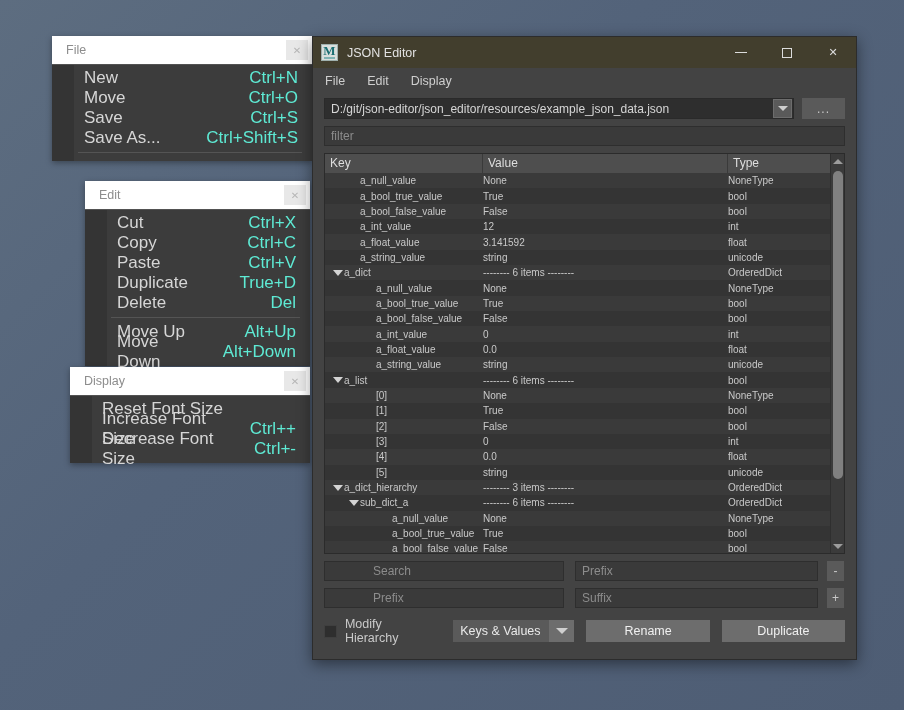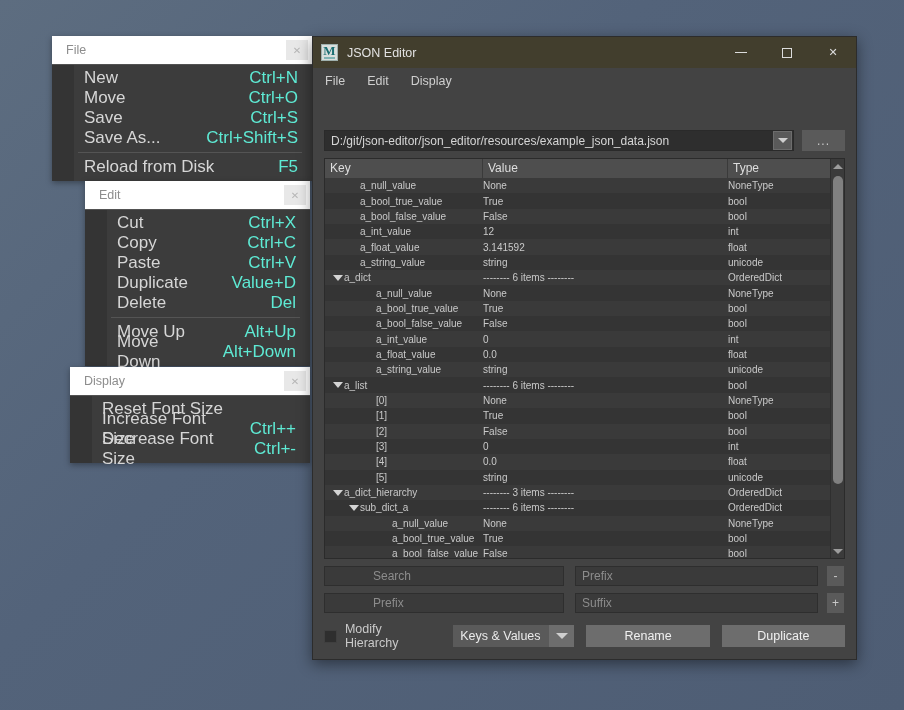--- a/index.html
+++ b/index.html
@@ -61,21 +61,21 @@
   .wbtn{width:46px;height:31px;display:flex;align-items:center;justify-content:center;
         color:#dcdcdc;font-size:13px;cursor:default;}
   .wbtn.mx{font-size:11px;}
   .sqico{width:10px;height:10px;border:1.6px solid #dcdcdc;box-sizing:border-box;}
   .minico{width:12px;height:1.6px;background:#dcdcdc;}
 
   #menubar{height:26px;display:flex;align-items:center;padding-left:12px;background:#434343;}
   .mb-item{font-size:12.5px;color:#cfcfcf;margin-right:22px;cursor:default;}
 
   #toolarea{padding:4px 11px 0 11px;}
-  .pathrow{display:flex;align-items:center;margin-bottom:7px;margin-top:32px;}
+  .pathrow{display:flex;align-items:center;margin-bottom:7px;}
   .combo{
     flex:1;height:21px;background:#2e2e2e;border:1px solid #2a2a2a;display:flex;
     align-items:center;box-sizing:border-box;
   }
   .combo .ctext{
     flex:1;padding-left:6px;font-size:12px;color:#d6d6d6;white-space:nowrap;overflow:hidden;
   }
   .combo .carrow{
     width:19px;height:19px;background:#5a5a5a;border:1px solid #6d6d6d;
     display:flex;align-items:center;justify-content:center;box-sizing:border-box;margin-right:1px;
@@ -179,24 +179,20 @@
       </div>
       <div class="mrow">
         <span>Save</span>
         <span class="sc">Ctrl+S</span>
       </div>
       <div class="mrow">
         <span>Save As...</span>
         <span class="sc">Ctrl+Shift+S</span>
       </div>
       <div class="msep"></div>
-      <div class="mrow">
-        <span>Reload from Disk</span>
-        <span class="sc">F5</span>
-      </div>
     </div>
   </div>
 </div>
 
 <div class="tearoff" id="to-edit" style="left:85px;top:181px;width:225px;">
   <div class="tbar">
     <span class="ttl">Edit</span>
     <span class="xbtn">✕</span>
   </div>
   <div class="tbody">
@@ -209,21 +205,21 @@
       <div class="mrow">
         <span>Copy</span>
         <span class="sc">Ctrl+C</span>
       </div>
       <div class="mrow">
         <span>Paste</span>
         <span class="sc">Ctrl+V</span>
       </div>
       <div class="mrow">
         <span>Duplicate</span>
-        <span class="sc">Value+D</span>
+        <span class="sc">True+D</span>
       </div>
       <div class="mrow">
         <span>Delete</span>
         <span class="sc">Del</span>
       </div>
       <div class="msep"></div>
       <div class="mrow">
         <span>Move Up</span>
         <span class="sc">Alt+Up</span>
       </div>
@@ -287,20 +283,21 @@
   <div id="toolarea">
     <div class="pathrow">
       <div class="combo">
         <span class="ctext">D:/git/json-editor/json_editor/resources/example_json_data.json</span>
         <span class="carrow">
             <span class="tri-d"></span>
           </span>
       </div>
       <div class="dotsbtn">...</div>
     </div>
+    <div class="filterbox">filter</div>
   </div>
 
   <div id="treewrap">
     <div id="treehdr">
       <div class="th k">Key</div>
       <div class="th v">Value</div>
       <div class="th t">Type</div>
     </div>
     <div id="treebody">
         <div class="trow odd">

